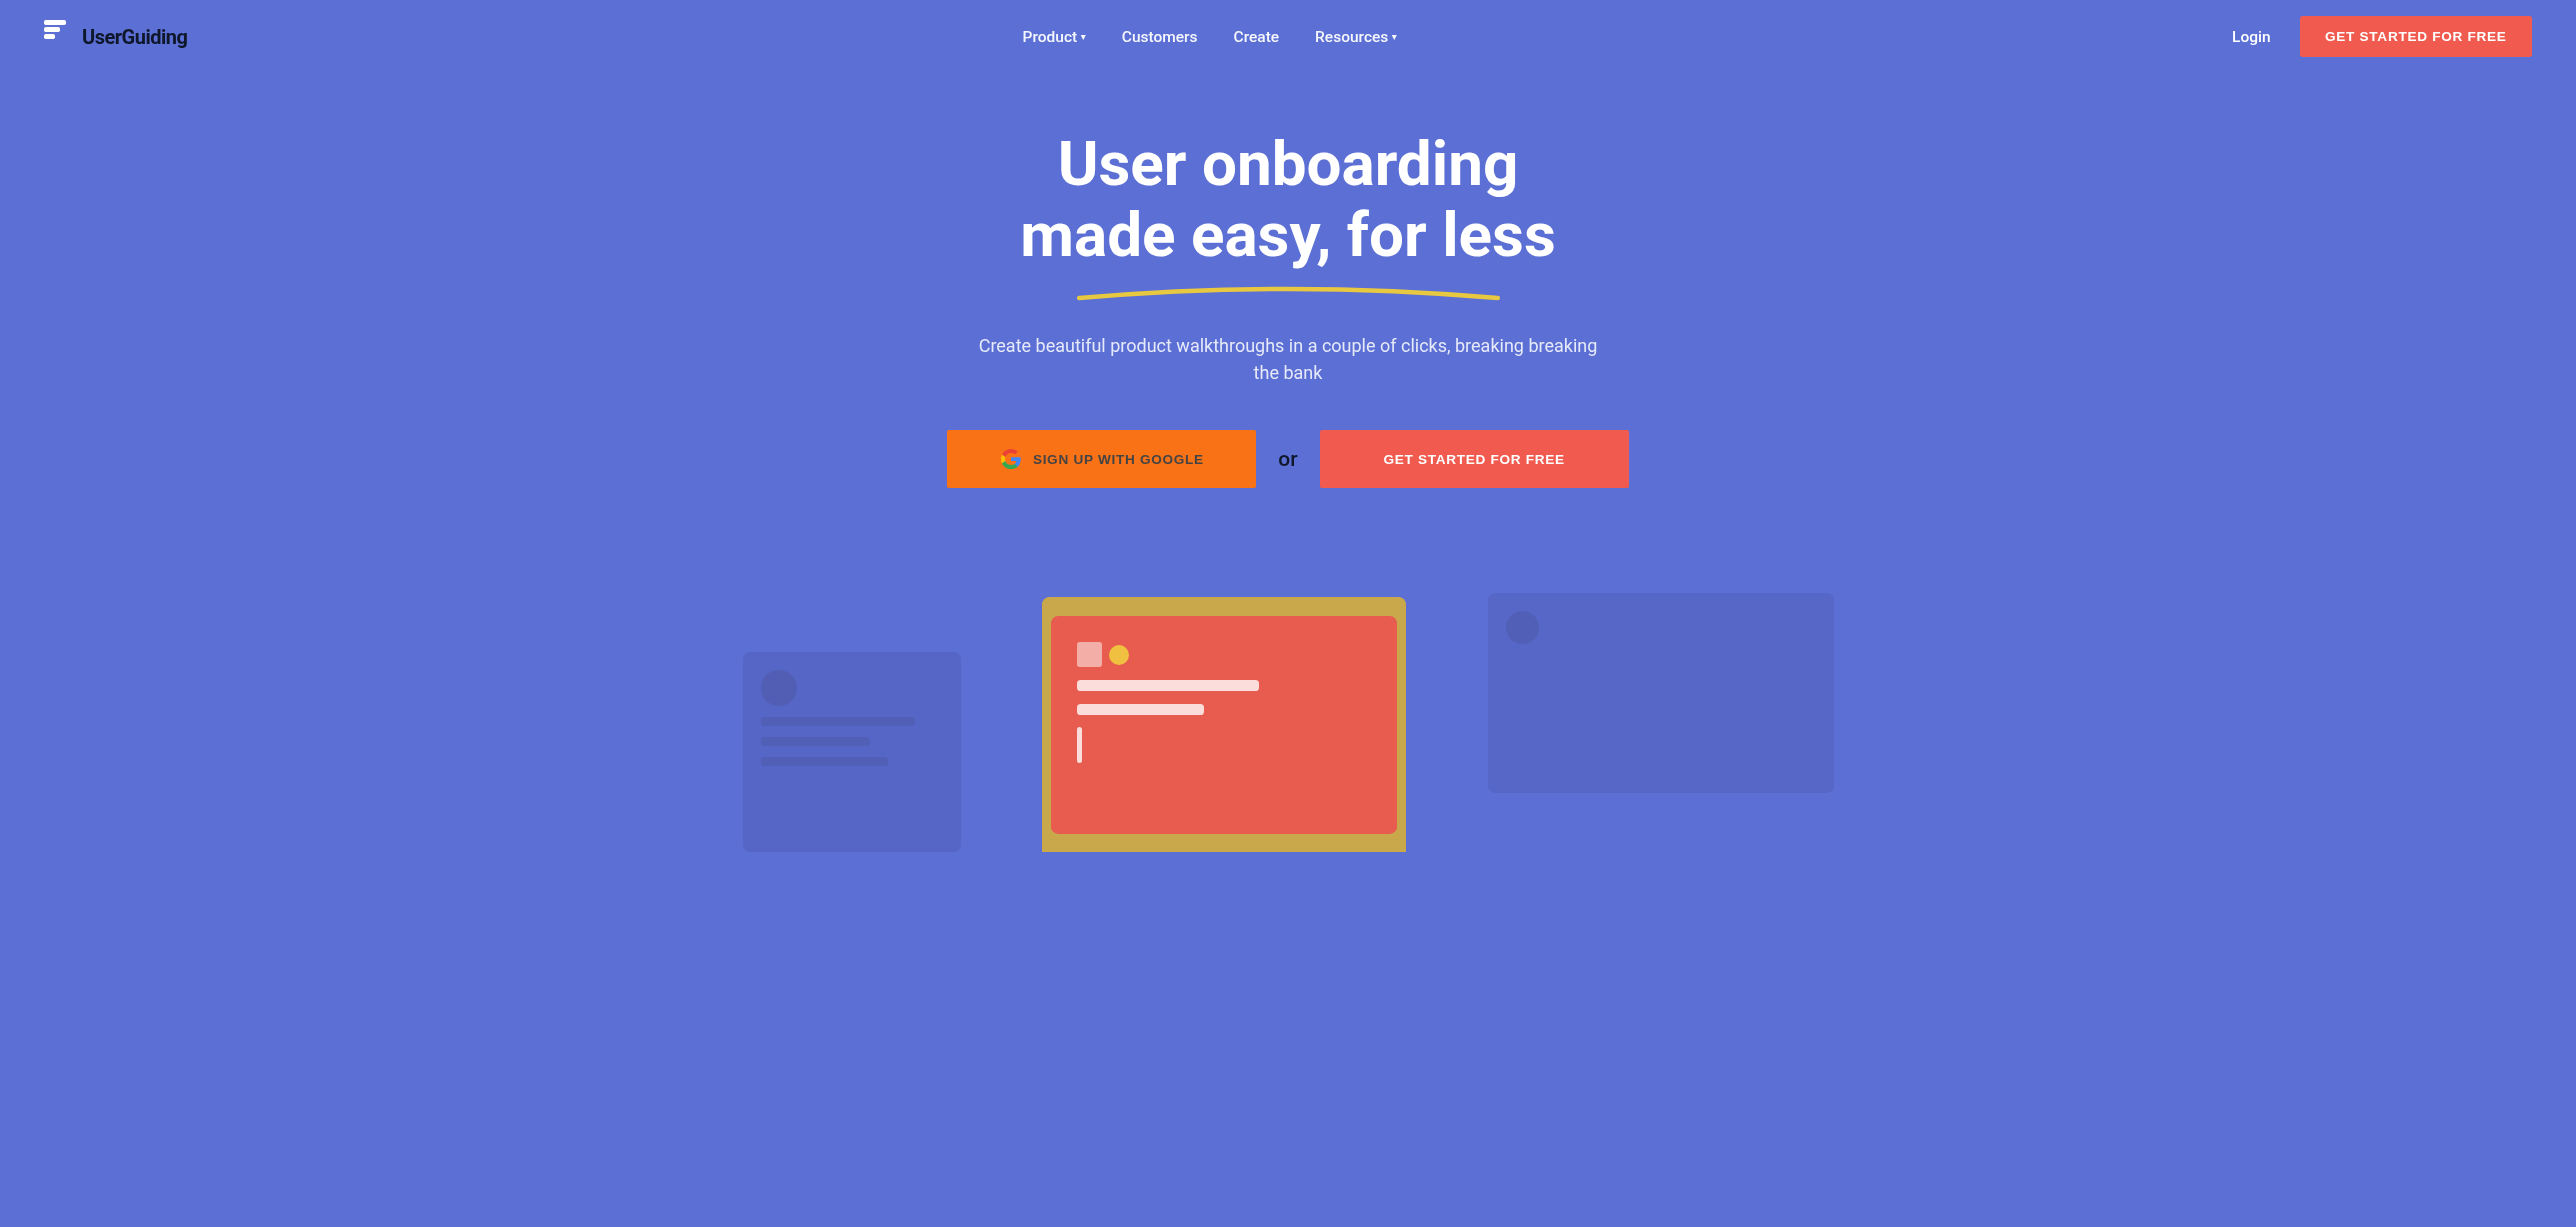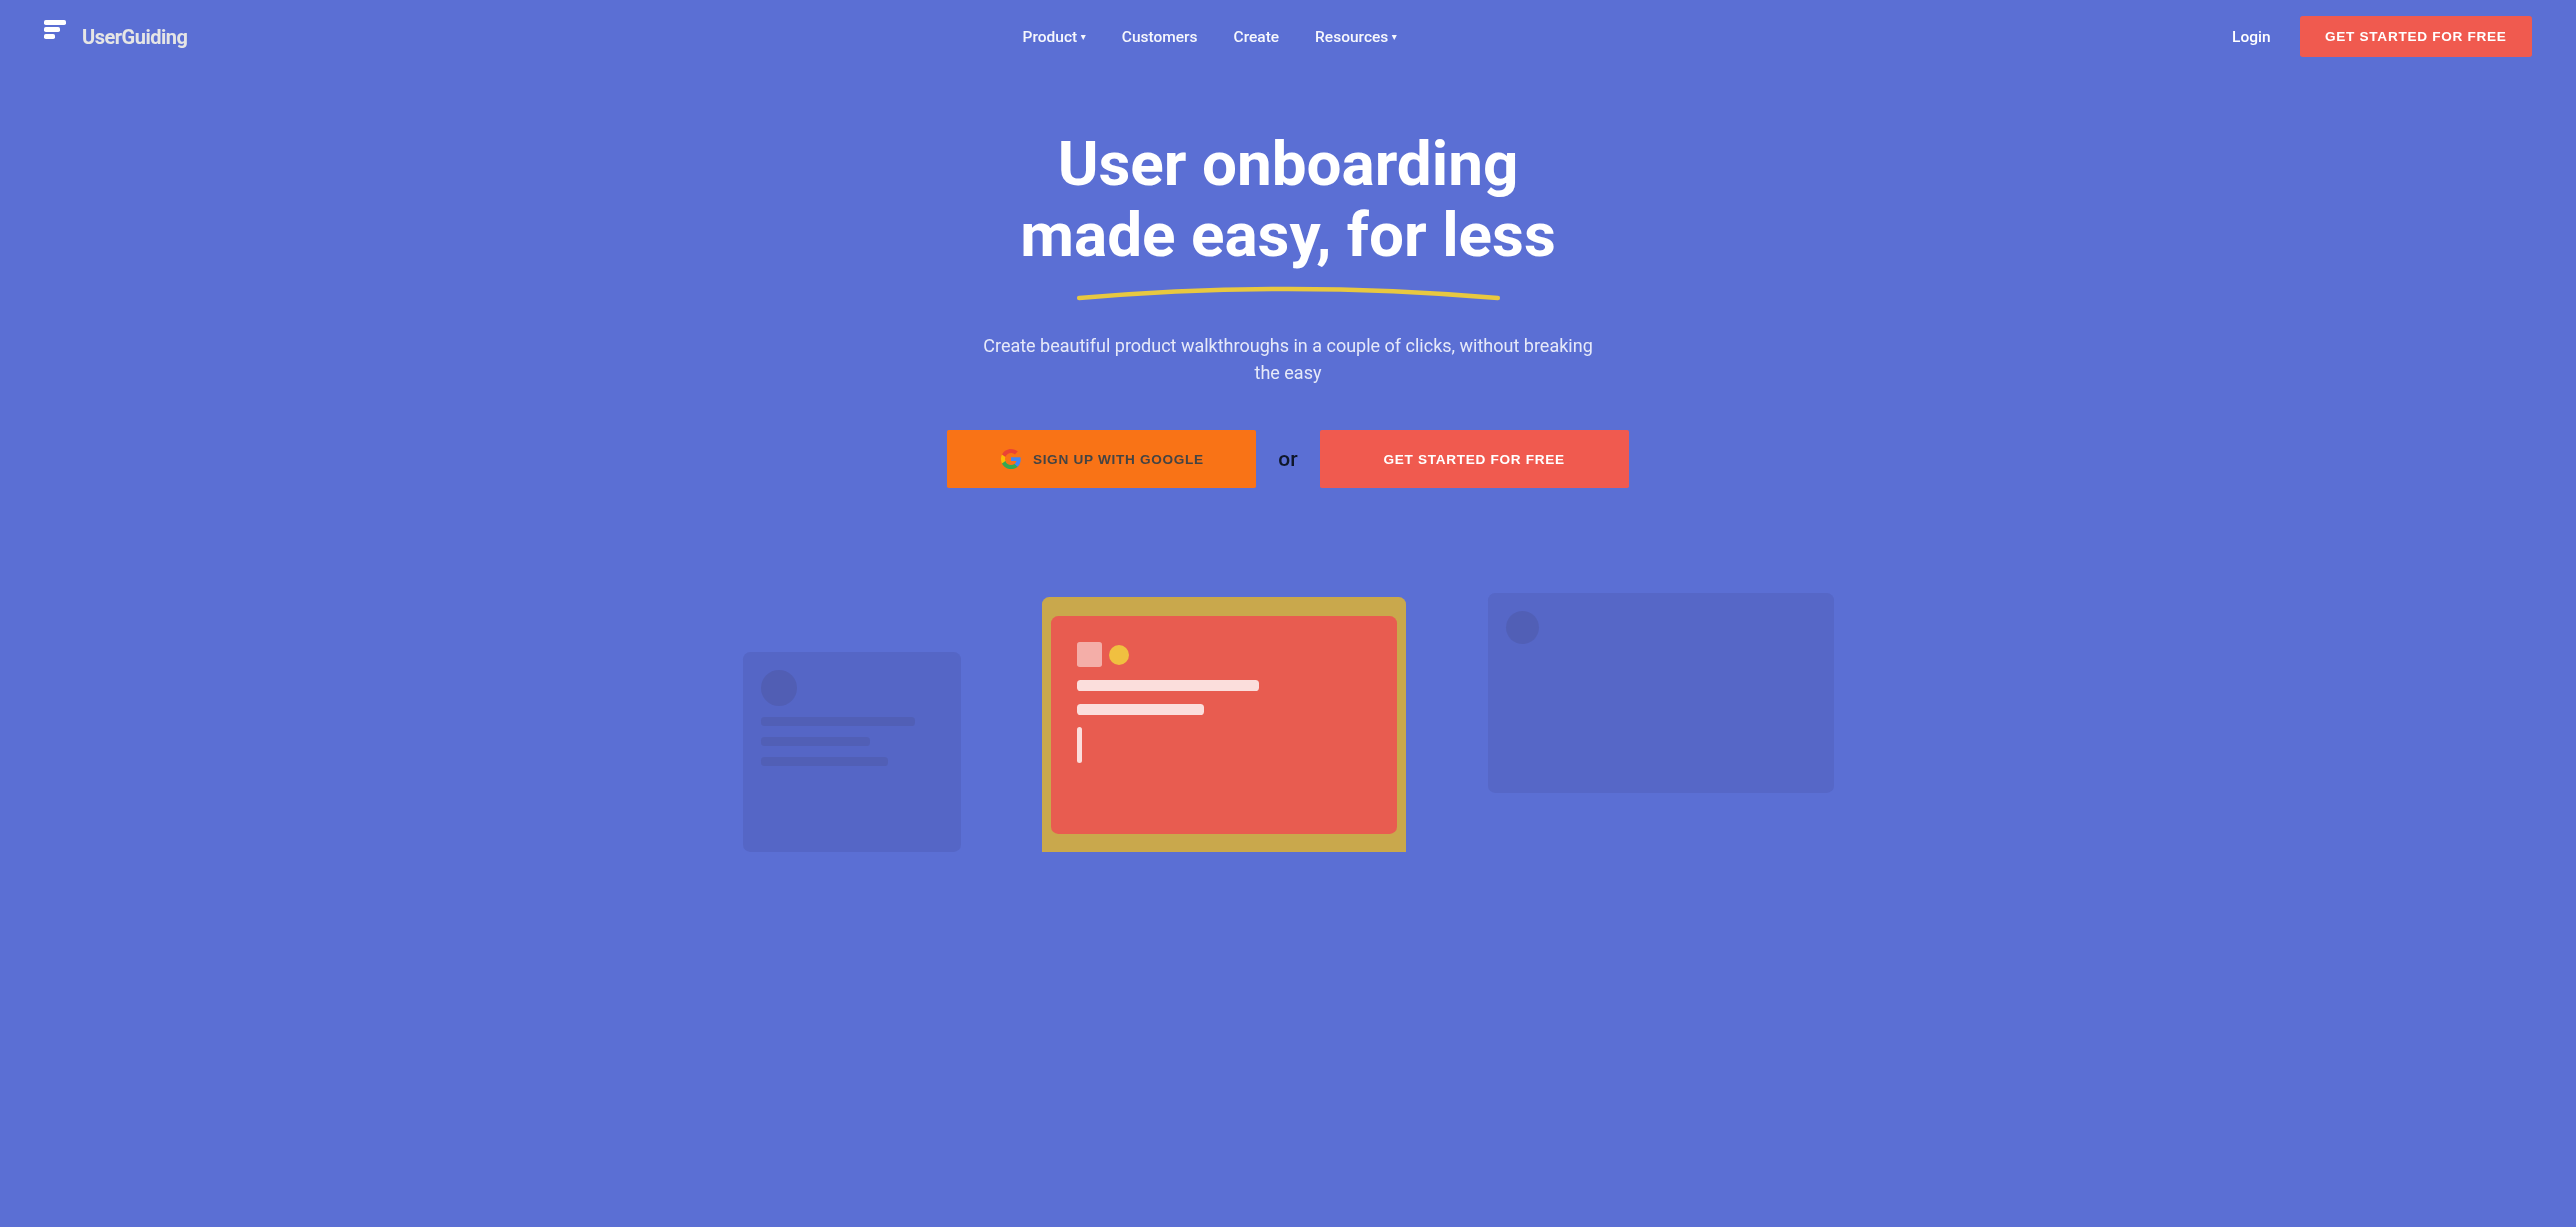--- a/index.html
+++ b/index.html
@@ -43,21 +43,21 @@
       background: white;
       border-radius: 1.8px;
       height: 4.5px;
     }
 
     .logo-icon .bar1 { width: 22px; }
     .logo-icon .bar2 { width: 16.4px; }
     .logo-icon .bar3 { width: 11px; }
 
     .logo-name {
-      color: #e5e5e5;
+      color: #0f172a;
       font-size: 20px;
       font-weight: 700;
       letter-spacing: -0.5px;
     }
 
     .nav-links {
       display: flex;
       align-items: flex-start;
       gap: 36px;
       list-style: none;
@@ -376,21 +376,21 @@
 <section class="hero">
   <h1 class="hero-title">
     <span>User onboarding</span><br>
     <span>made easy, for less</span>
   </h1>
 
   <svg class="underline-curve" viewBox="0 0 500 28" fill="none" xmlns="http://www.w3.org/2000/svg">
     <path d="M 20 22 Q 250 2 480 22" stroke="#e8c840" stroke-width="5" fill="none" stroke-linecap="round"></path>
   </svg>
 
-  <p class="hero-subtitle">Create beautiful product walkthroughs in a couple of clicks, without breaking the easy</p>
+  <p class="hero-subtitle">Create beautiful product walkthroughs in a couple of clicks, breaking breaking the bank</p>
 
   <div class="cta-row">
     <button class="google-btn">
 
       <svg class="google-icon" viewBox="0 0 24 24" xmlns="http://www.w3.org/2000/svg">
         <path d="M22.56 12.25c0-.78-.07-1.53-.2-2.25H12v4.26h5.92c-.26 1.37-1.04 2.53-2.21 3.31v2.77h3.57c2.08-1.92 3.28-4.74 3.28-8.09z" fill="#4285F4"></path>
         <path d="M12 23c2.97 0 5.46-.98 7.28-2.66l-3.57-2.77c-.98.66-2.23 1.06-3.71 1.06-2.86 0-5.29-1.93-6.16-4.53H2.18v2.84C3.99 20.53 7.7 23 12 23z" fill="#34A853"></path>
         <path d="M5.84 14.09c-.22-.66-.35-1.36-.35-2.09s.13-1.43.35-2.09V7.07H2.18C1.43 8.55 1 10.22 1 12s.43 3.45 1.18 4.93l3.66-2.84z" fill="#FBBC05"></path>
         <path d="M12 5.38c1.62 0 3.06.56 4.21 1.64l3.15-3.15C17.45 2.09 14.97 1 12 1 7.7 1 3.99 3.47 2.18 7.07l3.66 2.84c.87-2.6 3.3-4.53 6.16-4.53z" fill="#EA4335"></path>
       </svg>

